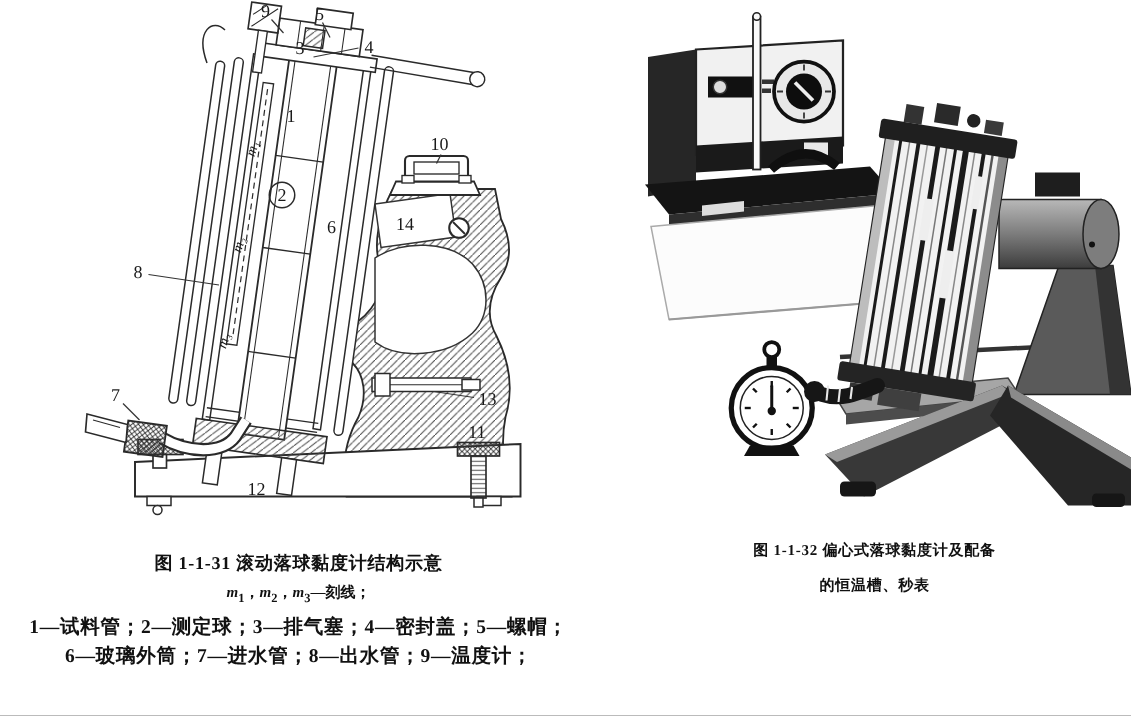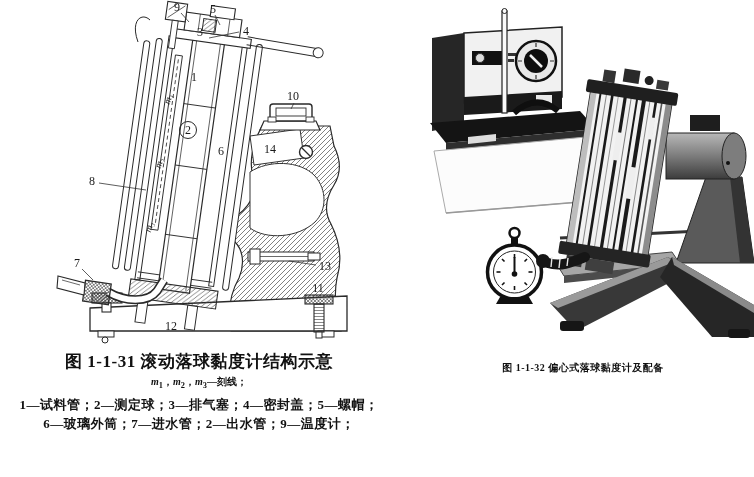--- a/index.html
+++ b/index.html
@@ -3,21 +3,21 @@
 <meta charset="utf-8">
 <style>
   html,body{margin:0;padding:0;background:#888;}
   .canvas{
     position:relative;width:754px;height:477px;background:#ffffff;
     overflow:hidden;font-family:"Liberation Serif","DejaVu Serif",serif;color:#1a1a1a;
   }
   .fig{position:absolute;}
   .caption{position:absolute;text-align:center;font-weight:bold;color:#111;}
   .cap1{left:0px;top:352px;width:398px;font-size:13px;line-height:19px;}
-  .cap1 .title{font-size:17px;letter-spacing:0.5px;margin-bottom:1px;}
+  .cap1 .title{font-size:12px;letter-spacing:0.5px;margin-bottom:1px;margin-top:14px;}
   .cap1 .mline{font-size:10px;}
   .cap1 .mline i{font-family:"Liberation Serif",serif;}
   .cap1 .plist div{letter-spacing:0.5px;}
   .cap2{left:418px;top:356px;width:330px;font-size:10px;line-height:23px;letter-spacing:0.5px;}
   svg text{font-family:"Liberation Serif","DejaVu Serif",serif;fill:#1a1a1a;}
   .num{font-size:12px;}
   .mlab{font-size:9.5px;font-style:italic;}
 </style>
 </head>
 <body>
@@ -306,21 +306,22 @@
         <path d="M142,252 L141,262 M150,254 L149,263 M158,253 L157,261" stroke="#e8e8e8" stroke-width="1.4"></path>
       </g>
     </g>
   </svg>
 
   <div class="caption cap1">
     <div class="title">图 1-1-31  滚动落球黏度计结构示意</div>
     <div class="mline"><i>m</i><sub>1</sub><span>，</span><i>m</i><sub>2</sub><span>，</span><i>m</i><sub>3</sub><span>—刻线；</span></div>
     <div class="plist">
       <div>1—试料管；2—测定球；3—排气塞；4—密封盖；5—螺帽；</div>
-      <div>6—玻璃外筒；7—进水管；2—出水管；9—温度计；</div>
+      <div>6—玻璃外筒；7—进水管；8—出水管；9—温度计；</div>
     </div>
   </div>
 
   <div class="caption cap2">
     <div>图 1-1-32  偏心式落球黏度计及配备</div>
+    <div>的恒温槽、秒表</div>
   </div>
 
 </div>
 
 </body></html>

